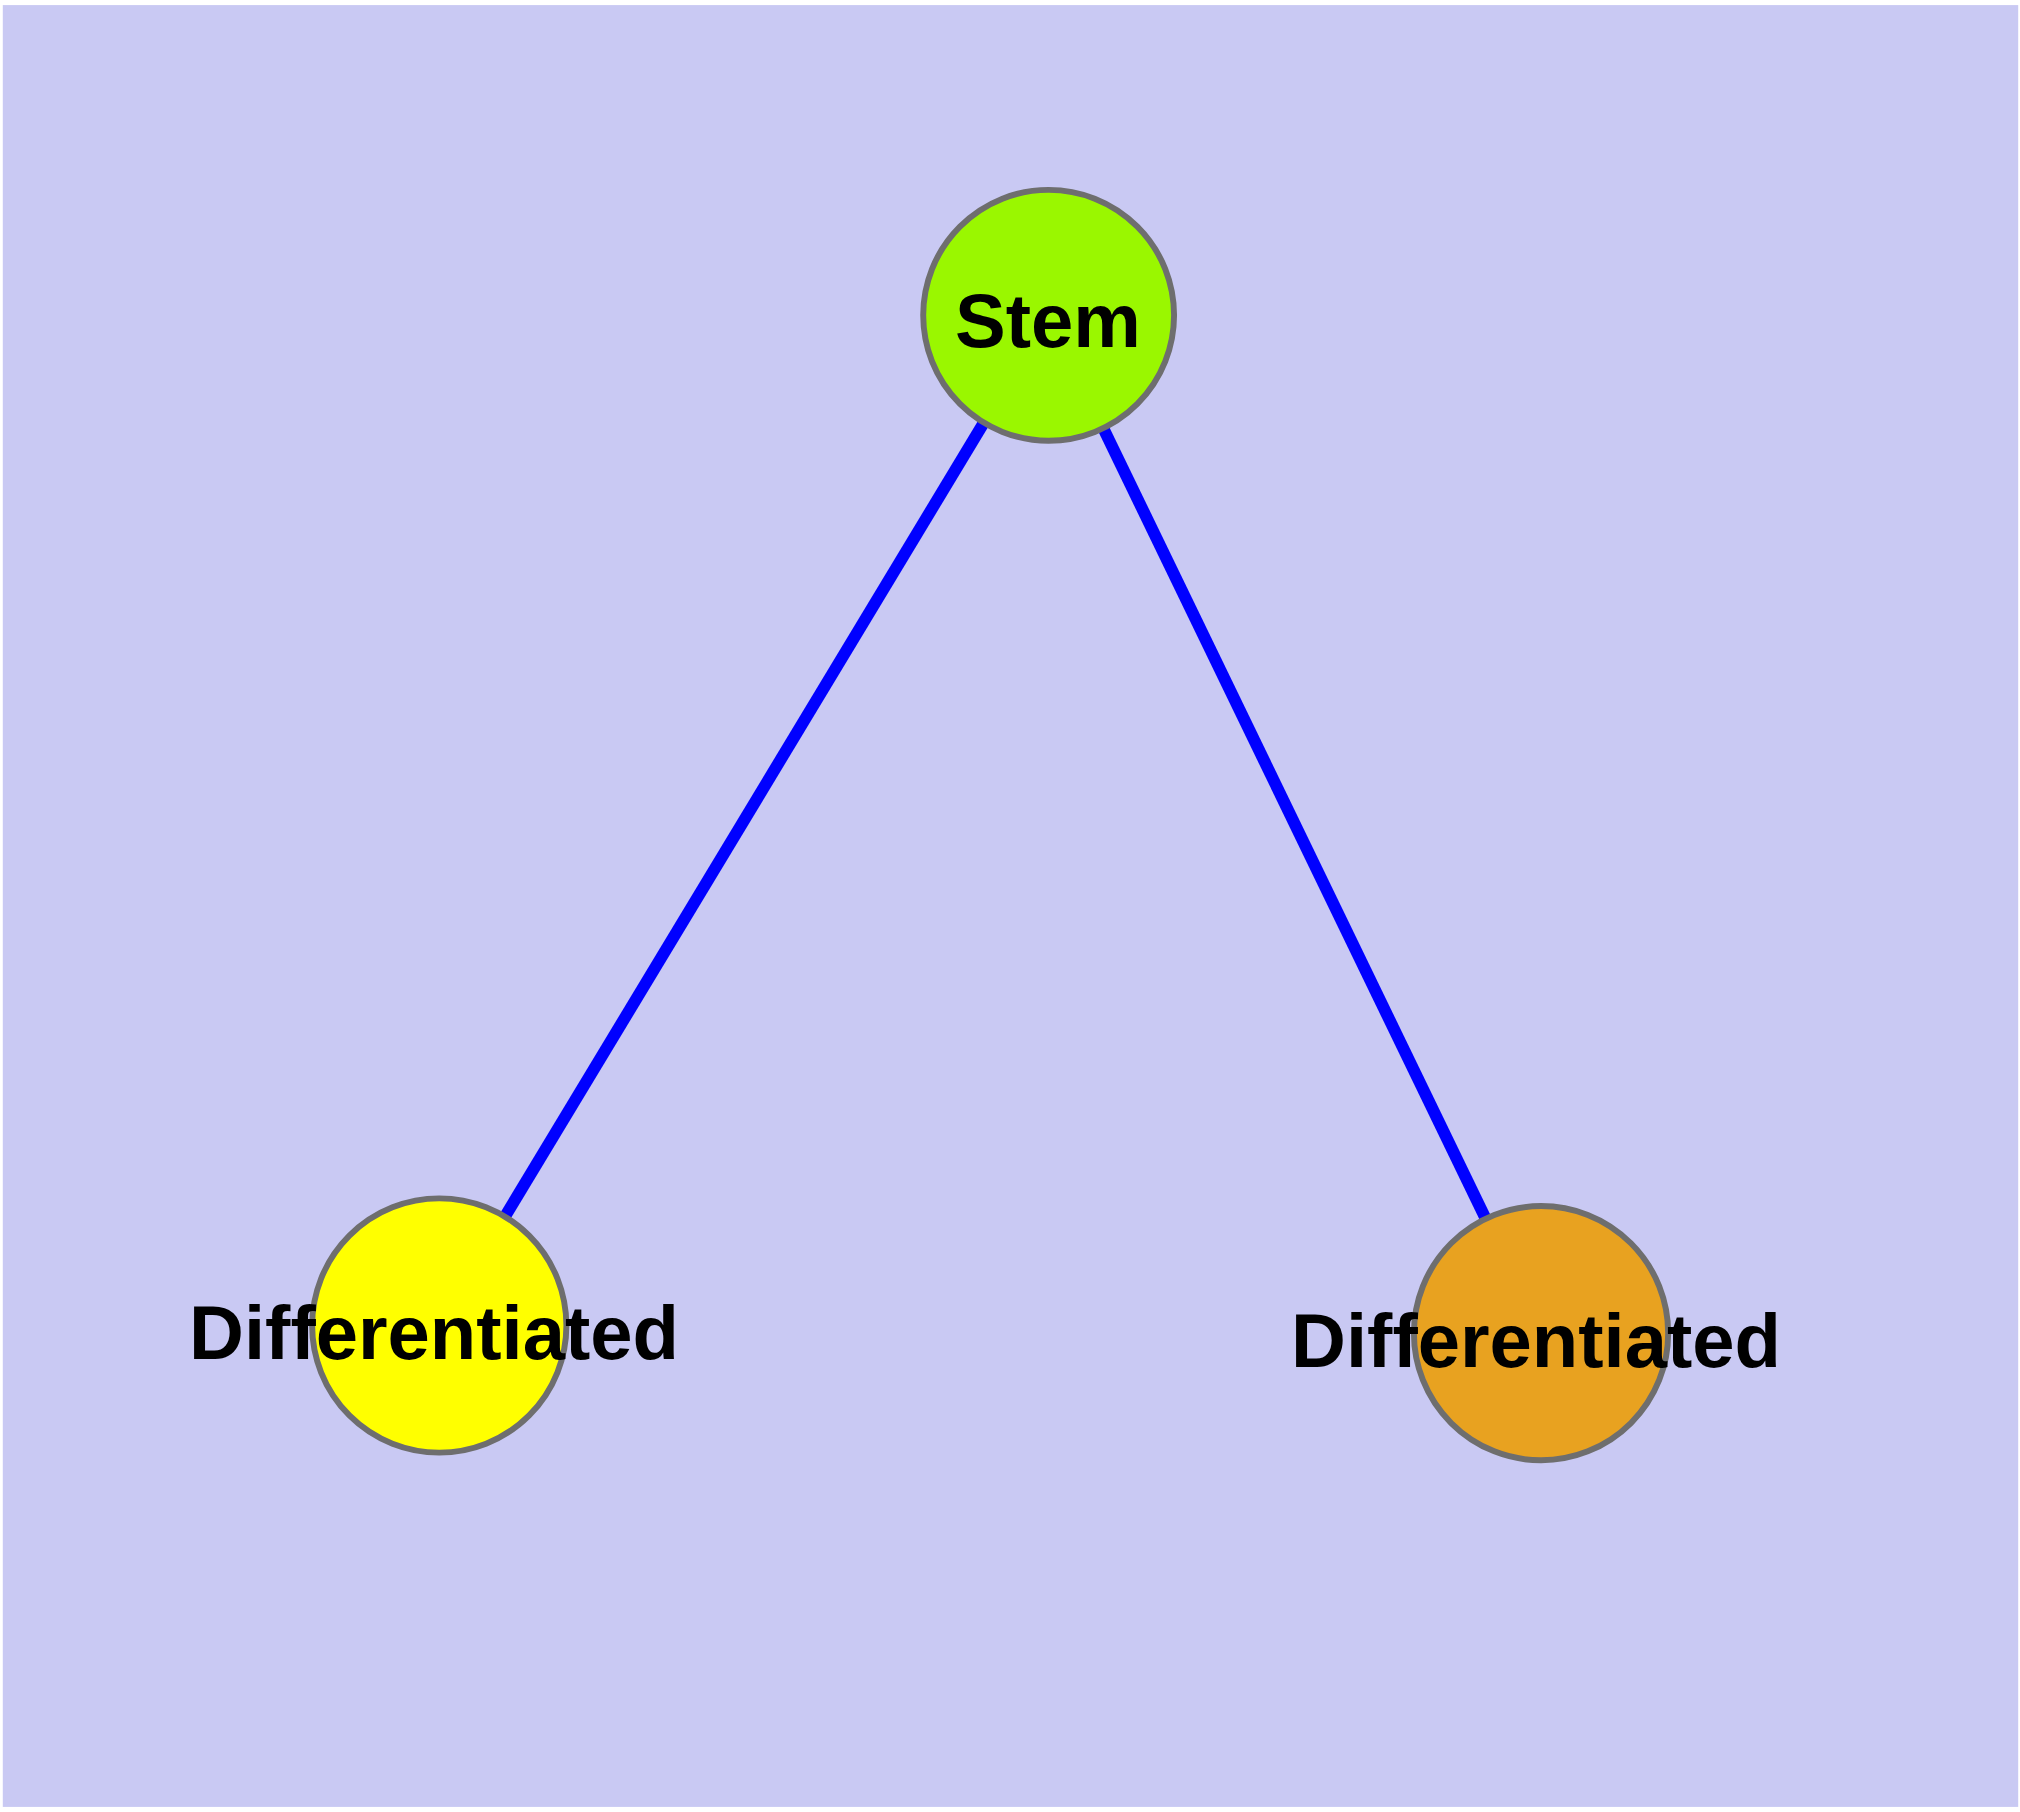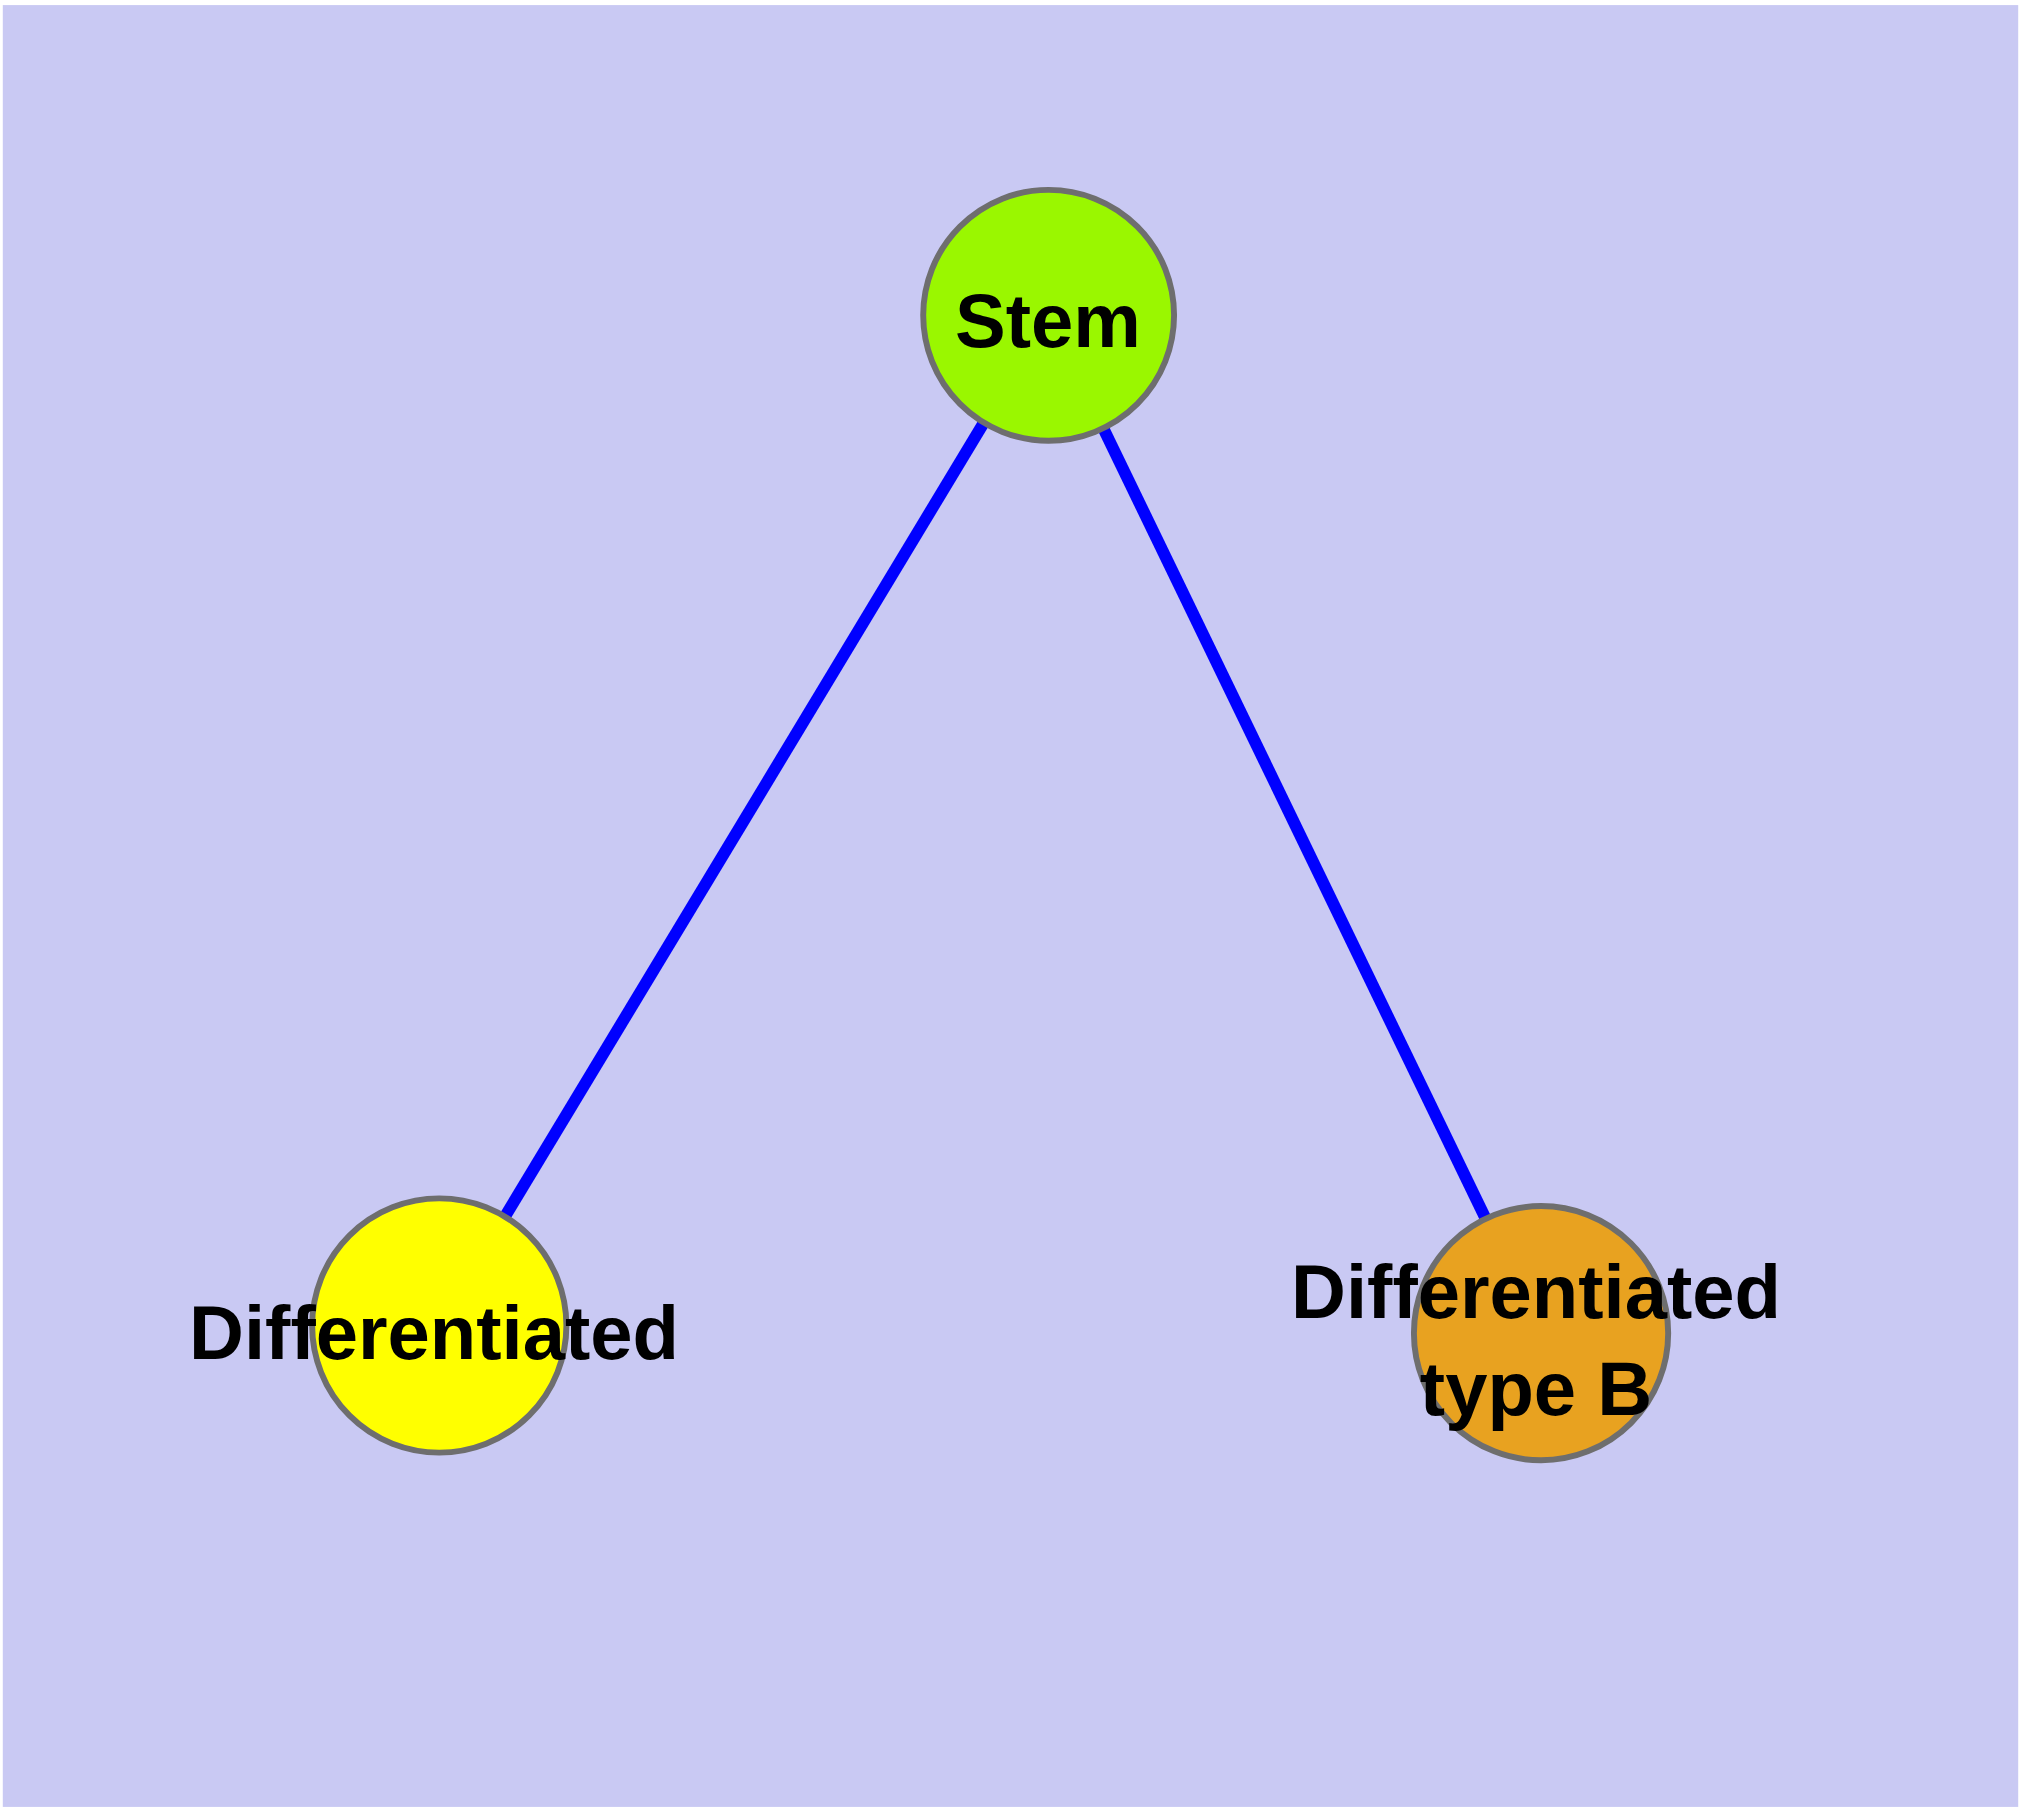--- a/index.html
+++ b/index.html
@@ -25,21 +25,21 @@
     stroke-width: 14px;
     fill: none;
     stroke-linecap: butt;
   }
   .node {
     stroke-width: 7px;
   }
   .node-label {
     position: absolute;
     transform: translate(-50%, -50%);
-    text-align: center;
+    text-align: right;
     color: #000000;
     font-weight: bold;
     font-size: 76px;
     line-height: 97px;
     white-space: nowrap;
     letter-spacing: 0px;
   }
 </style>
 </head>
 <body>
@@ -64,17 +64,16 @@
   <div class="node-label" style="left:1048px; top:320px">
     <div>Stem</div>
   </div>
 
   <div class="node-label" style="left:434px; top:1332px">
     <div>Differentiated</div>
   </div>
 
   <div class="node-label" style="left:1536px; top:1340px">
     <div>Differentiated</div>
-    <div>type B</div>
   </div>
 
 </div>
 
 
 </body></html>

